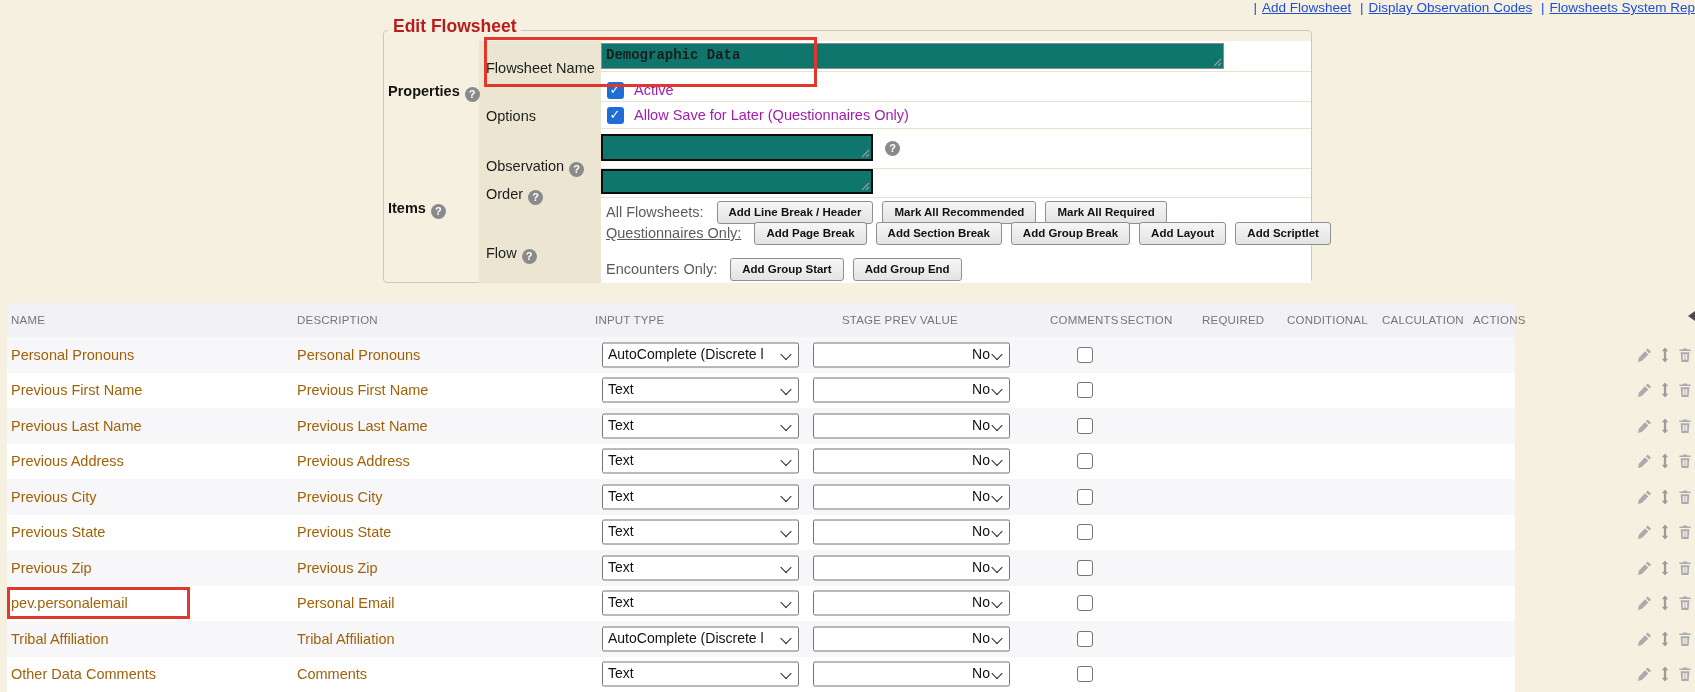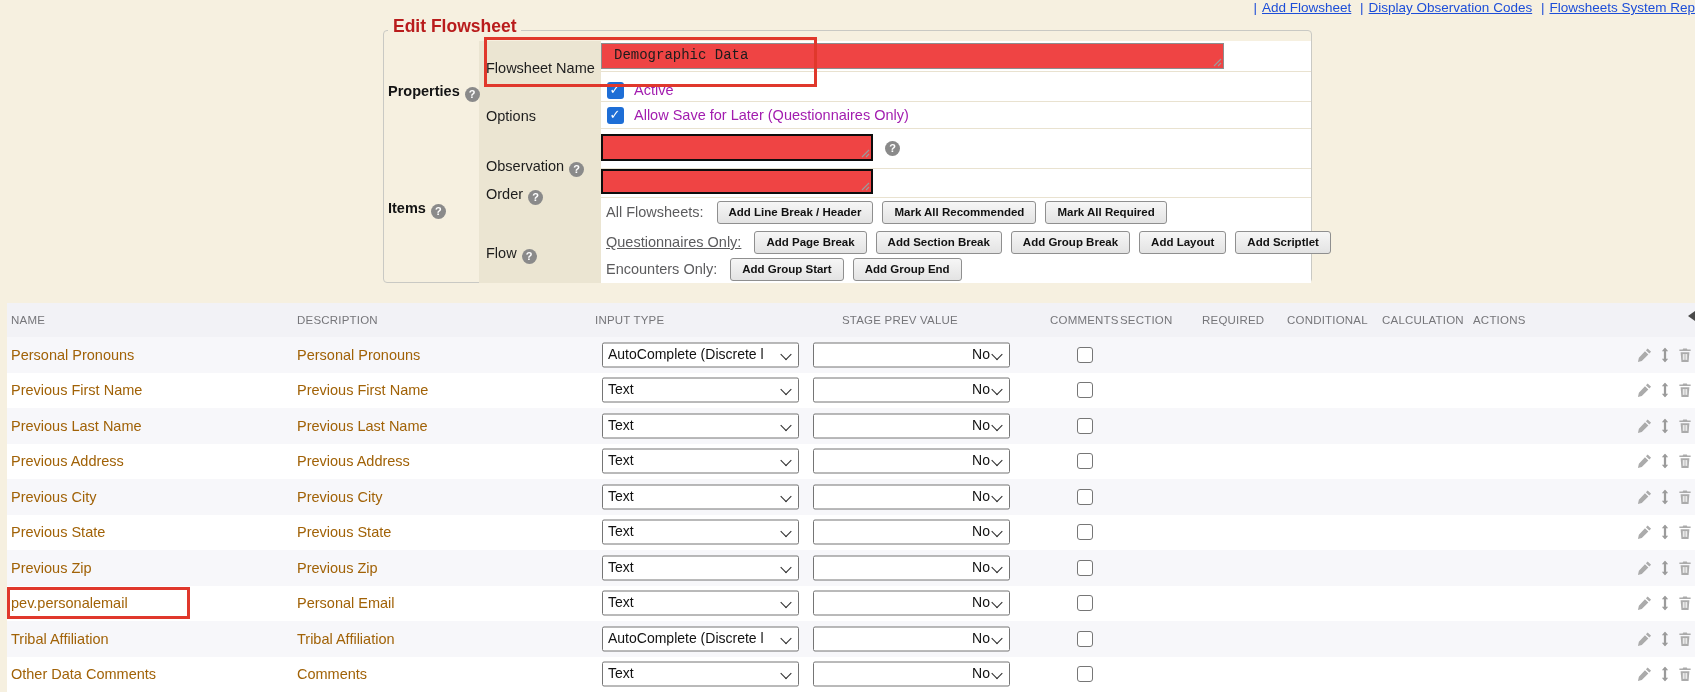--- a/index.html
+++ b/index.html
@@ -20,42 +20,42 @@
   .legend{position:absolute;left:388px;top:16px;z-index:2;background:#f6f0e0;
     padding:0 5px;font-size:17.5px;font-weight:bold;color:#b91c1c;}
   .labelcolB{position:absolute;left:95px;top:10px;width:122px;height:242px;background:#ebe5d2;}
   .contentcol{position:absolute;left:217px;top:10px;width:710px;height:242px;background:#ffffff;}
   .fsep{position:absolute;left:217px;width:710px;height:1px;background:#e9e2d0;}
   .grouplabel{position:absolute;left:4px;font-size:14.5px;font-weight:bold;color:#141414;white-space:nowrap;}
   .fieldlabel{position:absolute;left:102px;font-size:14.5px;color:#1d1d1d;white-space:nowrap;margin-top:12px;}
   .helpicon{display:inline-block;width:15px;height:15px;margin-left:5px;vertical-align:-2px;
     background:#8a8a8a;color:#fff;border-radius:50%;font-size:11px;font-weight:bold;
     text-align:center;line-height:15px;cursor:pointer;}
-  .ta{position:absolute;background:#ef4444;box-sizing:border-box;font-size:14.5px;padding:3px 12px;}
+  .ta{position:absolute;background:#0f766e;box-sizing:border-box;font-size:14.5px;padding:3px 4px;font-weight:bold;}
   .ta.name{left:217px;top:12px;width:623px;height:26px;border:1px solid #8e8e8e;
     font-family:"Liberation Mono","DejaVu Sans Mono",monospace;font-size:14px;}
   .ta.obs{left:217px;top:103px;width:272px;height:27px;border:2px solid #0d0d0d;}
   .ta.ord{left:217px;top:138px;width:272px;height:25px;border:2px solid #0d0d0d;}
   .rz{position:absolute;right:1px;bottom:1px;}
   .obs-help{position:absolute;left:501px;top:110px;margin:0;}
   .opt-line{position:absolute;left:223px;display:flex;align-items:center;gap:10px;height:20px;}
   .optcb{width:17px;height:17px;border-radius:3px;background:#1e6ed6;position:relative;cursor:pointer;flex:0 0 auto;}
   .optcb:after{content:"✓";position:absolute;left:2.5px;top:0.5px;color:#fff;font-size:13px;font-weight:bold;}
   .optlabel{font-size:14.5px;color:#a21caf;}
   .flow-line{position:absolute;left:222px;display:flex;align-items:center;gap:9px;height:26px;white-space:nowrap;}
   .flowprefix{font-size:14.5px;color:#5c5c5e;margin-right:4px;}
   .flowprefix.underlined{text-decoration:underline;cursor:pointer;}
   .fbtn{height:23px;padding:0 11px;background:linear-gradient(#f6f6f6,#e3e3e3);
     border:1px solid #8f8f8f;border-radius:3px;font-family:"Liberation Sans",sans-serif;
     font-size:11.5px;font-weight:bold;color:#111;cursor:pointer;white-space:nowrap;}
   
   .redbox{position:absolute;border:3px solid #e0382c;box-sizing:border-box;z-index:6;pointer-events:none;}
   #red1{left:484px;top:37px;width:333px;height:50px;}
   
-  .tbl{position:absolute;left:7px;top:303px;width:1688px;}
+  .tbl{position:absolute;left:7px;top:303px;width:1508px;}
   .thead{position:relative;height:34px;background:#f2f2f6;}
   .th{position:absolute;top:11px;font-size:11.5px;color:#76767a;letter-spacing:0.2px;white-space:nowrap;}
   .h0{left:4px}.h1{left:290px}.h2{left:588px}.h3{left:835px}.h4{left:1043px}
   .h5{left:1113px}.h6{left:1195px}.h7{left:1280px}.h8{left:1375px}.h9{left:1466px}
   .trow{position:relative;height:35.5px;background:#ffffff;}
   .trow:nth-child(odd){background:#f7f7fa;}
   .cell{position:absolute;top:50%;transform:translateY(-50%);font-size:14.5px;color:#a16207;white-space:nowrap;}
   .cell.name{left:4px;}
   .cell.desc{left:290px;}
   .sel{position:absolute;top:50%;transform:translateY(-50%);height:25px;background:#fff;
@@ -130,21 +130,21 @@
         <path d="M8 1L1 8M8 5L5 8" stroke="#9a9a9a" stroke-width="1.2" fill="none"></path>
       </svg>
   </div>
 
   <div class="flow-line" style="top:168px">
     <span class="flowprefix">All Flowsheets:</span>
   <button class="fbtn">Add Line Break / Header</button>
       <button class="fbtn">Mark All Recommended</button>
       <button class="fbtn">Mark All Required</button>
     </div>
-  <div class="flow-line" style="top:198px">
+  <div class="flow-line" style="top:189px">
     <span class="flowprefix underlined">Questionnaires Only:</span>
   <button class="fbtn">Add Page Break</button>
       <button class="fbtn">Add Section Break</button>
       <button class="fbtn">Add Group Break</button>
       <button class="fbtn">Add Layout</button>
       <button class="fbtn">Add Scriptlet</button>
     </div>
   <div class="flow-line" style="top:225px">
     <span class="flowprefix">Encounters Only:</span>
   <button class="fbtn">Add Group Start</button>

